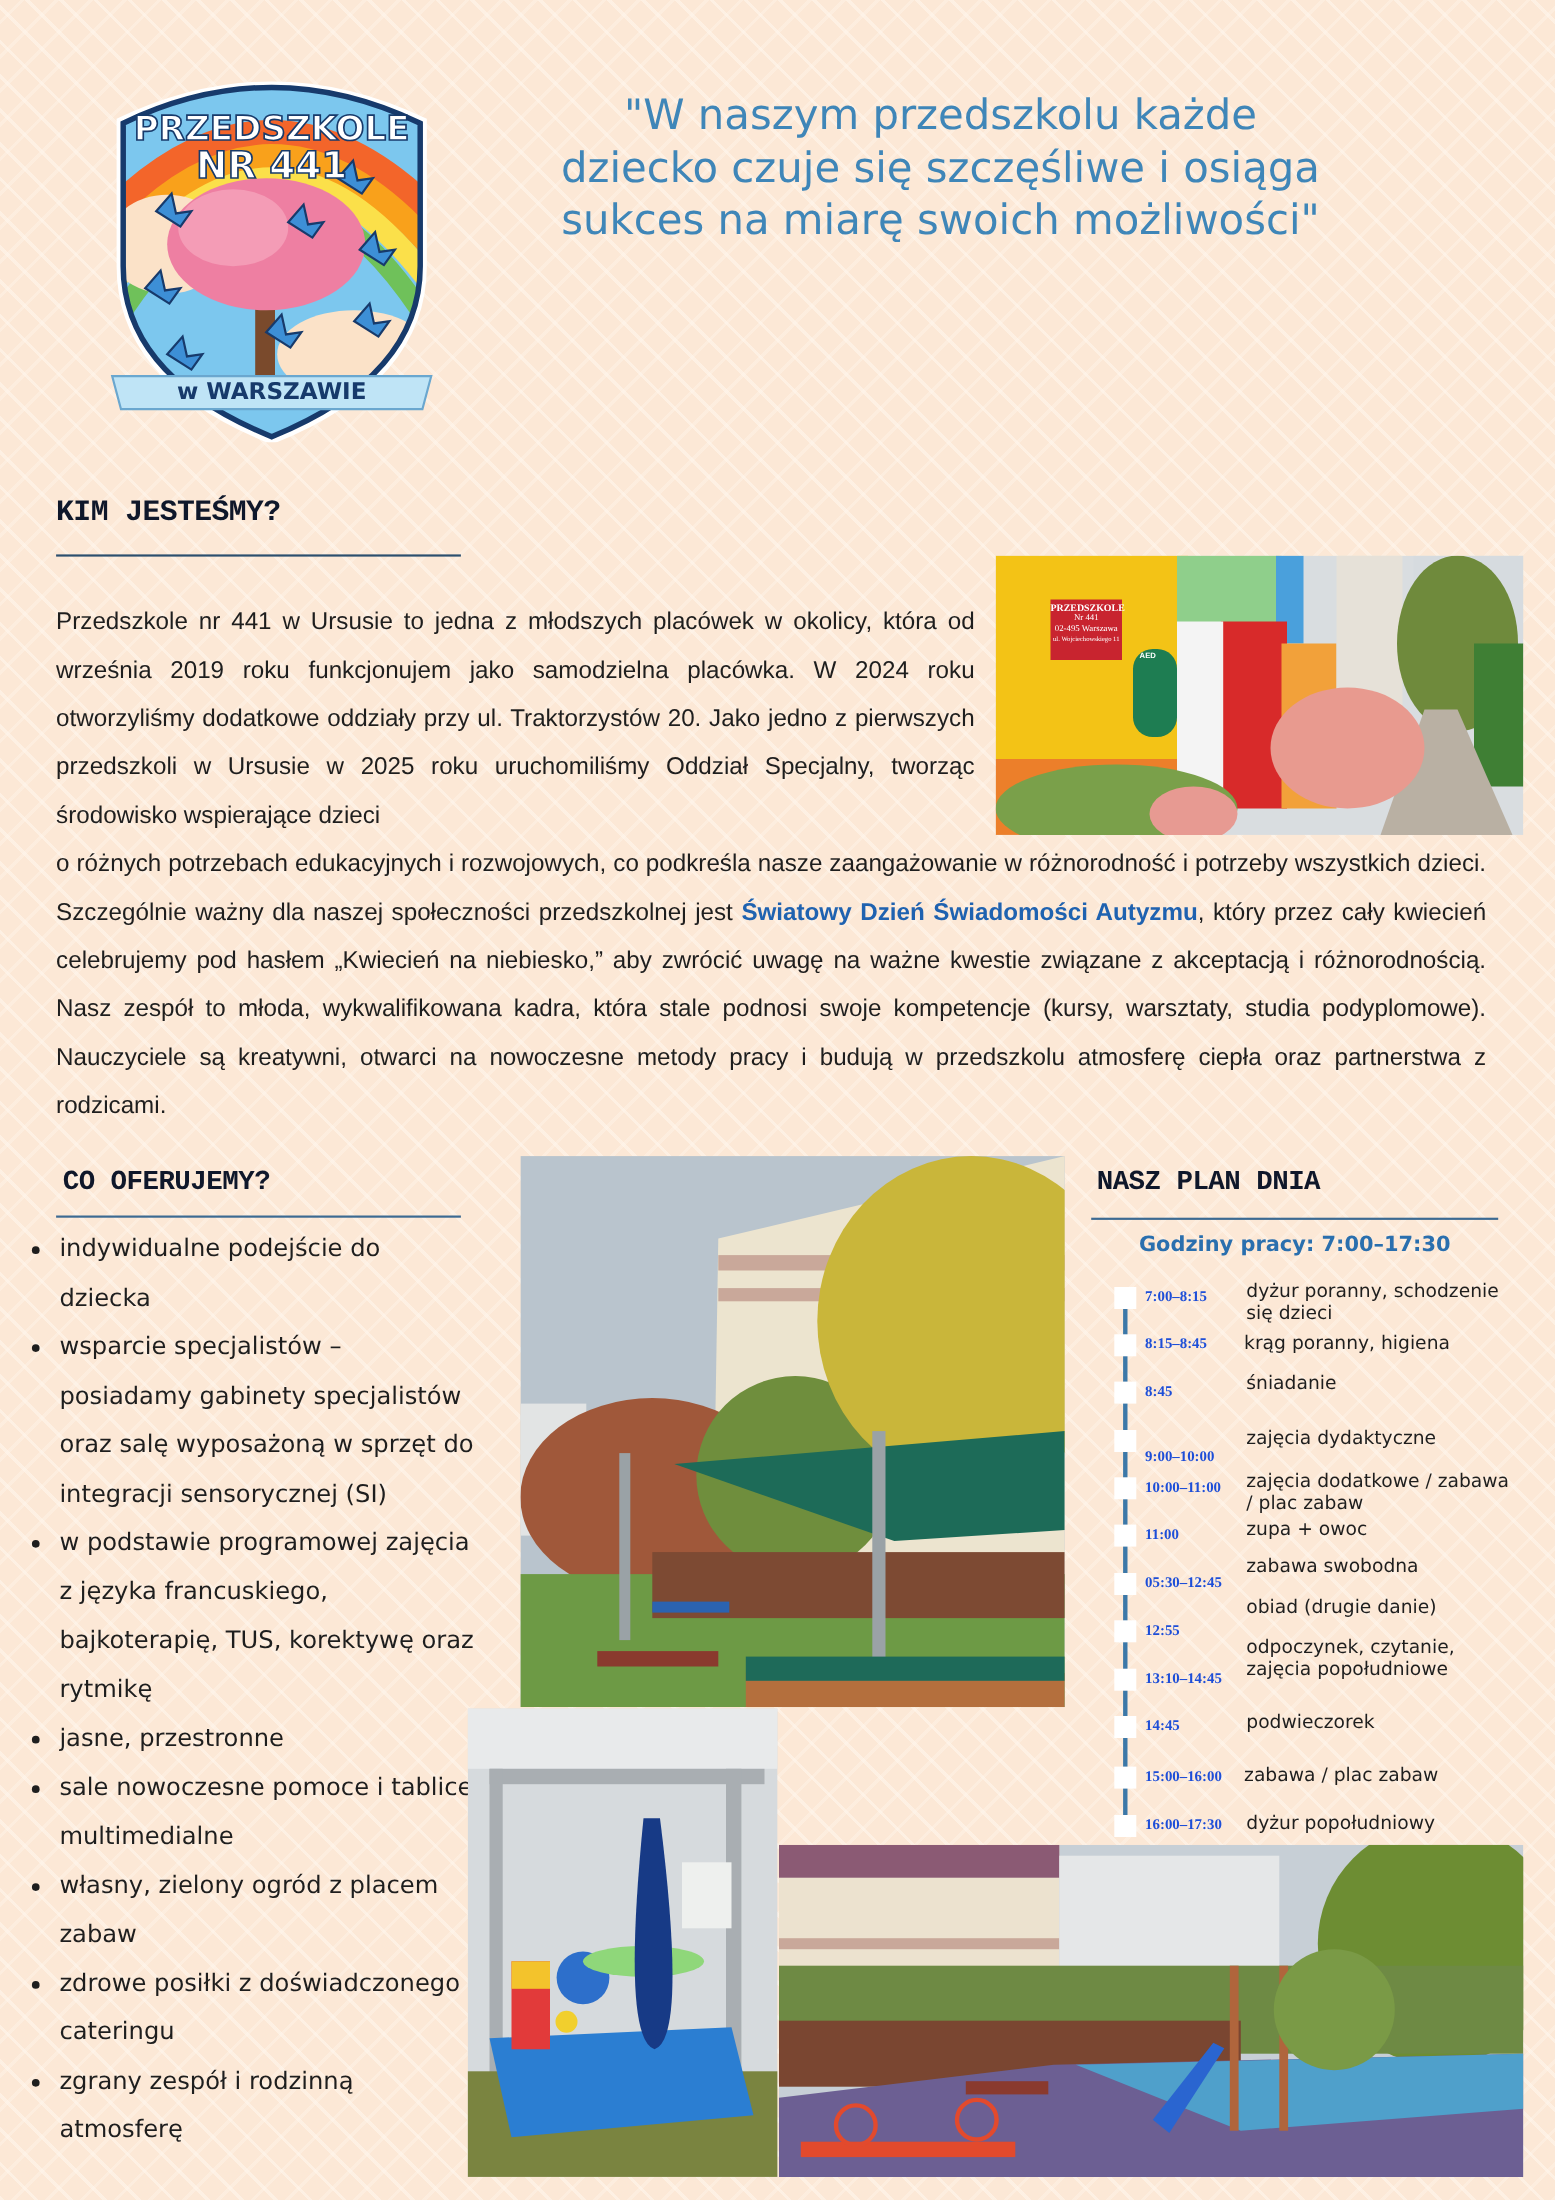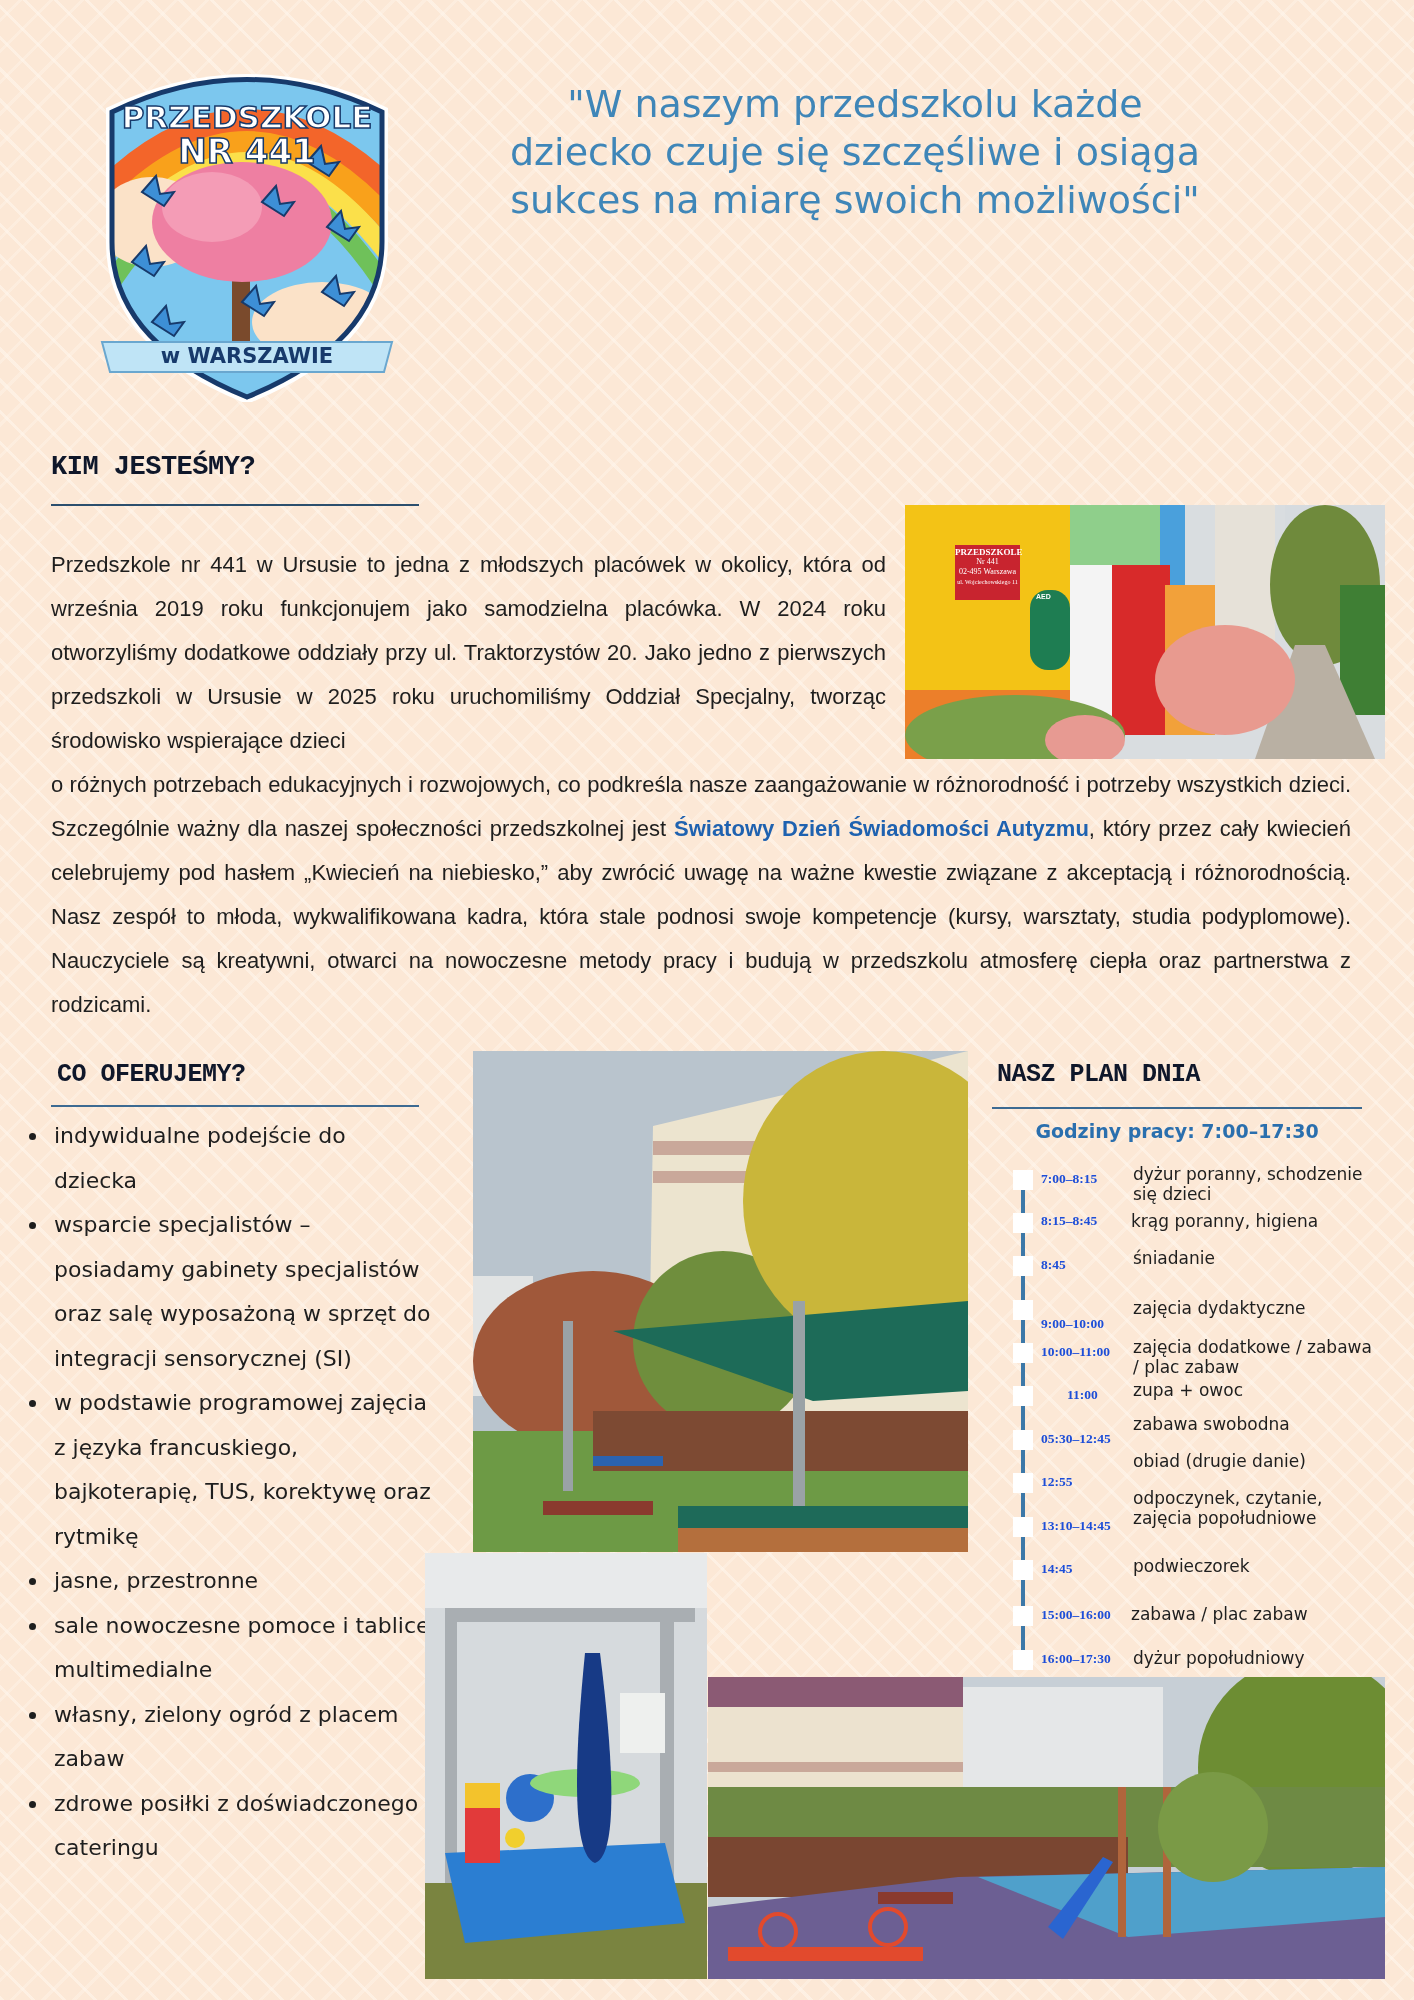--- a/index.html
+++ b/index.html
@@ -163,20 +163,21 @@
 <div class="abs rule" style="left:51px;top:1105px;width:368px;height:1.5px;background:#3c6a92;"></div>
 
 <ul class="abs offer" style="left:24px;top:1114px;width:410px;">
   <li>indywidualne podejście do dziecka</li>
   <li>wsparcie specjalistów – posiadamy gabinety specjalistów oraz salę wyposażoną w sprzęt do integracji sensorycznej (SI)</li>
   <li>w podstawie programowej zajęcia z języka francuskiego, bajkoterapię, TUS, korektywę oraz rytmikę</li>
   <li>jasne, przestronne</li>
   <li>sale nowoczesne pomoce i tablice multimedialne</li>
   <li>własny, zielony ogród z placem zabaw</li>
   <li>zdrowe posiłki z doświadczonego cateringu</li>
+  <li>zgrany zespół i rodzinną atmosferę</li>
 </ul>
 
 <div class="abs photo" style="left:473px;top:1051px;width:495px;height:501px;">
   <svg viewBox="0 0 495 501" preserveAspectRatio="none">
     <rect width="495" height="501" fill="#b9c4cd"></rect>
     <polygon points="180,75 495,0 495,380 175,380" fill="#ece4cf"></polygon>
     <rect x="180" y="90" width="315" height="14" fill="#c9a89a"></rect>
     <rect x="180" y="120" width="315" height="12" fill="#c9a89a"></rect>
     <rect x="0" y="225" width="60" height="120" fill="#e2e4e4"></rect>
     <ellipse cx="120" cy="310" rx="120" ry="90" fill="#a0583a"></ellipse>
@@ -263,21 +264,21 @@
     <div class="tl-time" style="top:2px;margin-top:16px;">9:00–10:00</div>
     <div class="tl-act" style="top:0;">zajęcia dydaktyczne</div>
   </div>
   <div class="tl-row" style="top:173px;">
     <div class="tl-box" style="top:2px;"></div>
     <div class="tl-time" style="top:3px;">10:00–11:00</div>
     <div class="tl-act" style="top:-4px;">zajęcia dodatkowe / zabawa / plac zabaw</div>
   </div>
   <div class="tl-row" style="top:216px;">
     <div class="tl-box" style="top:2px;"></div>
-    <div class="tl-time" style="top:3px;margin-left:26px;">11:00</div>
+    <div class="tl-time" style="top:3px;">11:00</div>
     <div class="tl-act" style="top:-4px;">zupa + owoc</div>
   </div>
   <div class="tl-row" style="top:260px;">
     <div class="tl-box" style="top:2px;"></div>
     <div class="tl-time" style="top:3px;">05:30–12:45</div>
     <div class="tl-act" style="top:-14px;">zabawa swobodna</div>
   </div>
   <div class="tl-row" style="top:303px;">
     <div class="tl-box" style="top:2px;"></div>
     <div class="tl-time" style="top:3px;">12:55</div>

